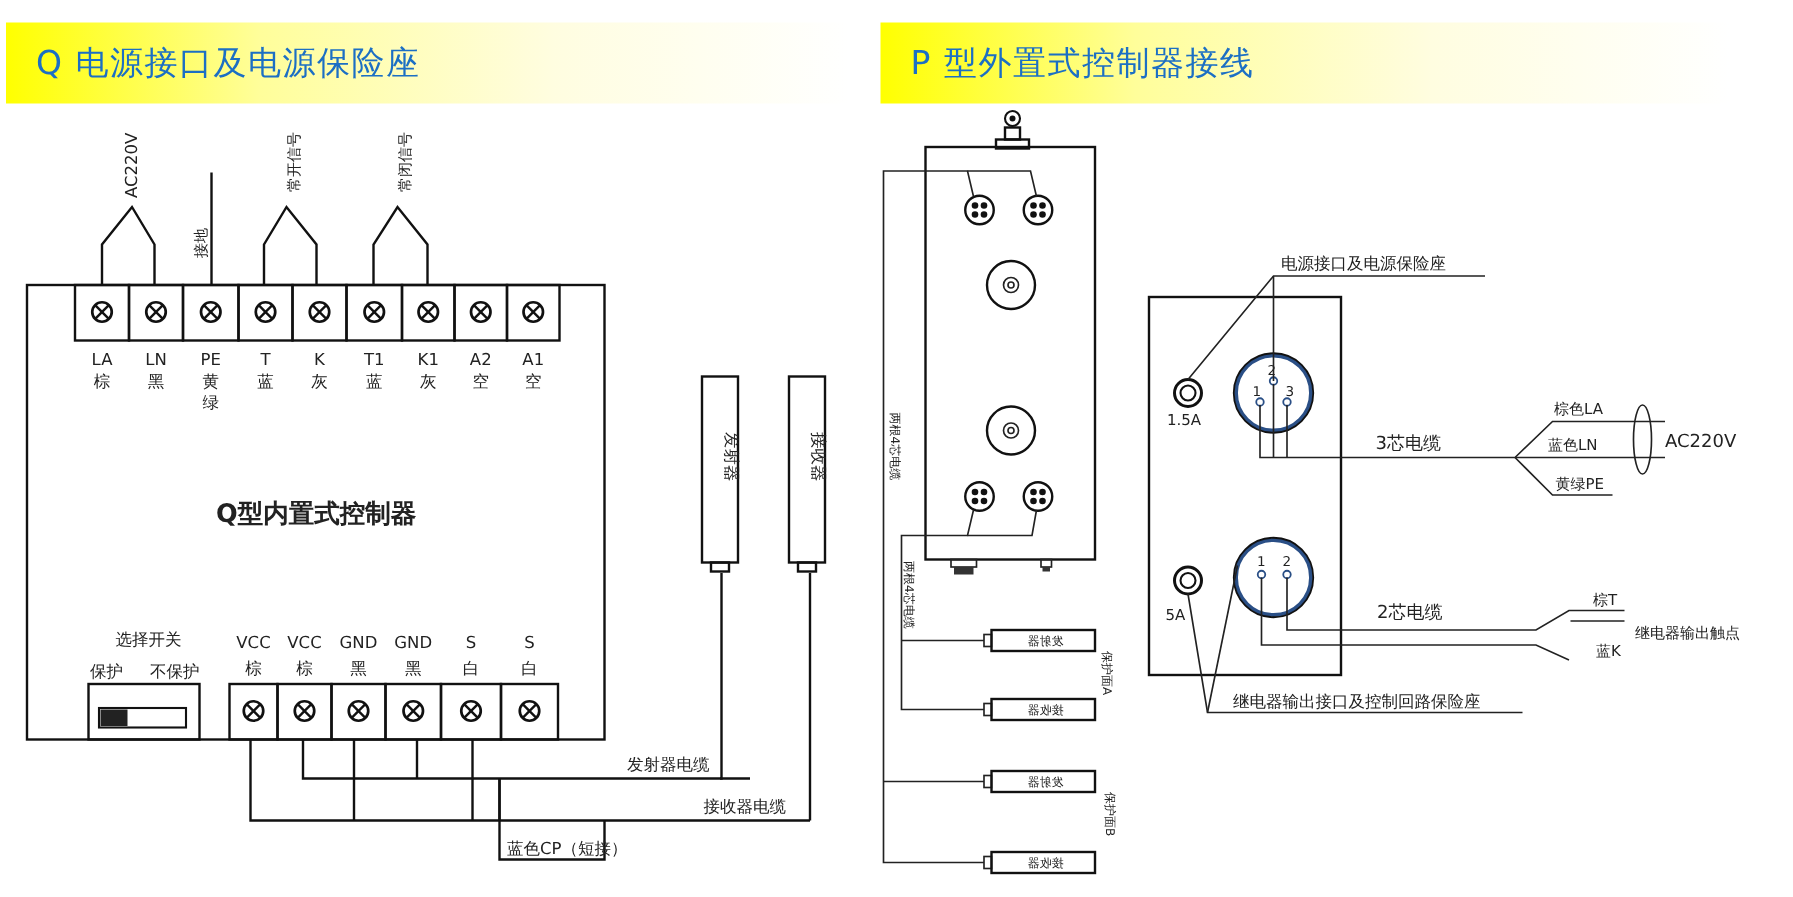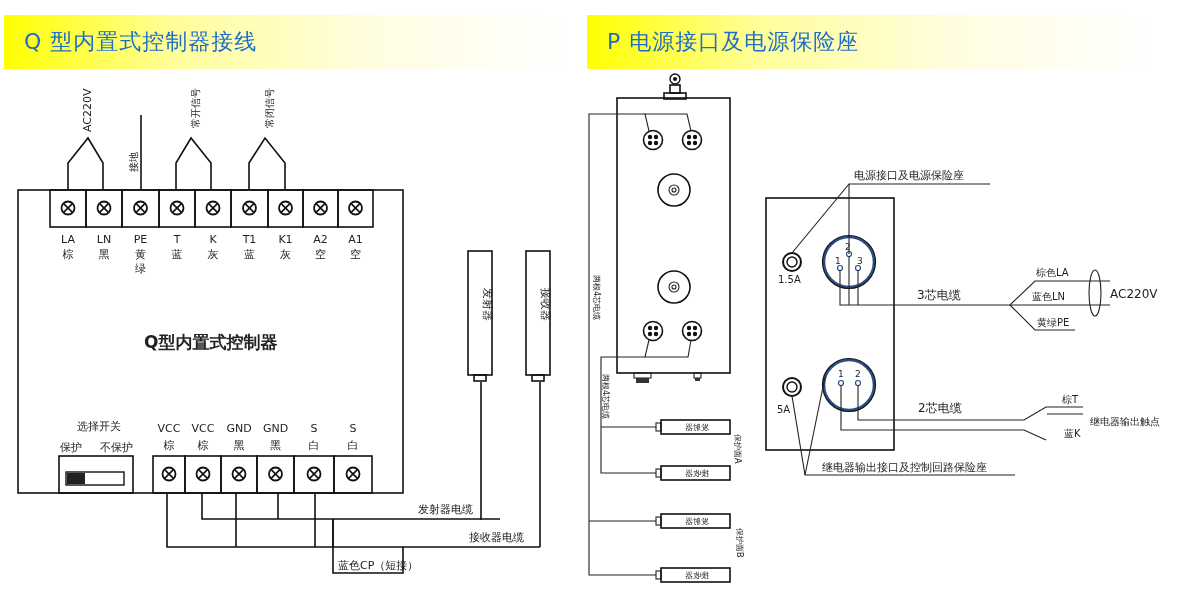--- a/index.html
+++ b/index.html
@@ -10,24 +10,24 @@
   #hdr-right { left:587px; width:566px; background:linear-gradient(to right, #ffff00 0%, #fffe9a 30%, #fffde0 65%, #ffffff 100%); }
   svg { position:absolute; left:0; top:0; }
   svg text { font-family:"DejaVu Sans", sans-serif; fill:#222; }
   .ln { stroke:#111; stroke-width:1.6; fill:none; }
   .thin { stroke:#222; stroke-width:1.1; fill:none; }
 </style>
 </head>
 <body>
 
 <div id="hdr-left" class="hdr">
-  <span>Q 型内置式控制器接线</span>
+  <span>Q 电源接口及电源保险座</span>
 </div>
 <div id="hdr-right" class="hdr">
-  <span>P 电源接口及电源保险座</span>
+  <span>P 型外置式控制器接线</span>
 </div>
 
 <svg id="diagram" width="1195" height="598" viewBox="0 0 1195 598">
   <defs>
     <g id="screw">
       <circle cx="0" cy="0" r="6.5" fill="#fff" stroke="#111" stroke-width="1.8"></circle>
       <line x1="-4.4" y1="-4.4" x2="4.4" y2="4.4" stroke="#111" stroke-width="1.6"></line>
       <line x1="4.4" y1="-4.4" x2="-4.4" y2="4.4" stroke="#111" stroke-width="1.6"></line>
     </g>
     <g id="plug4">

